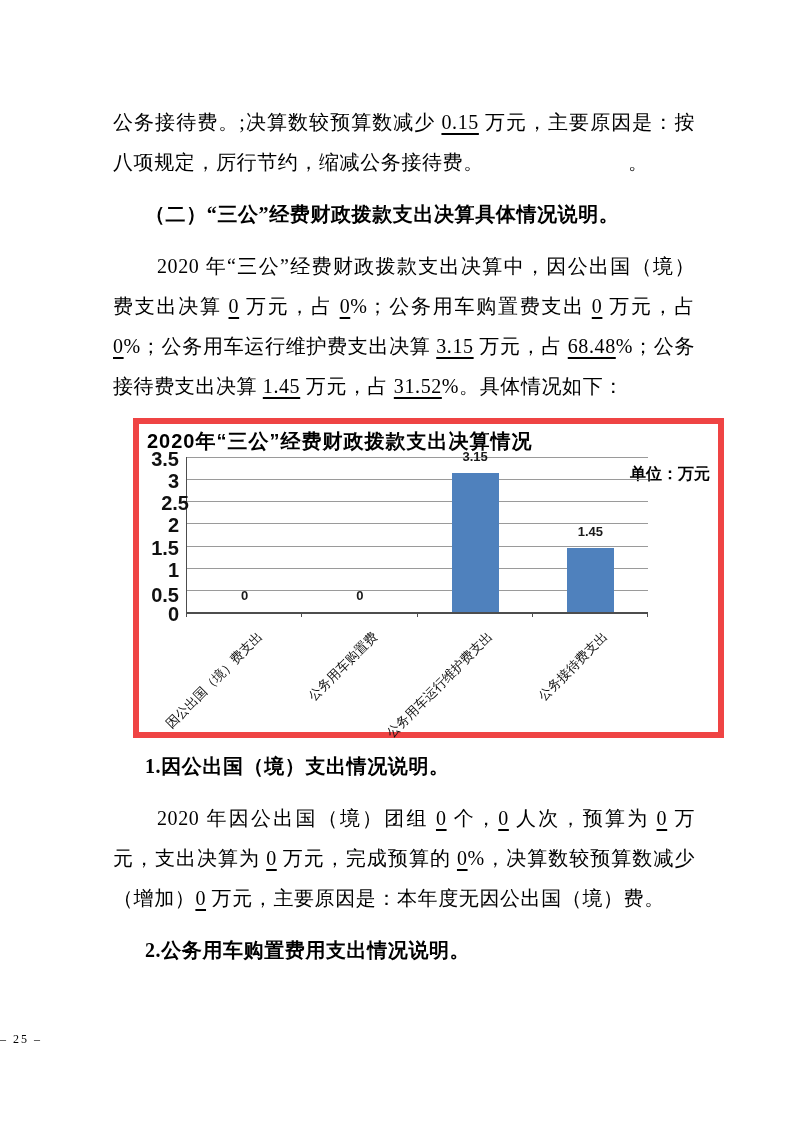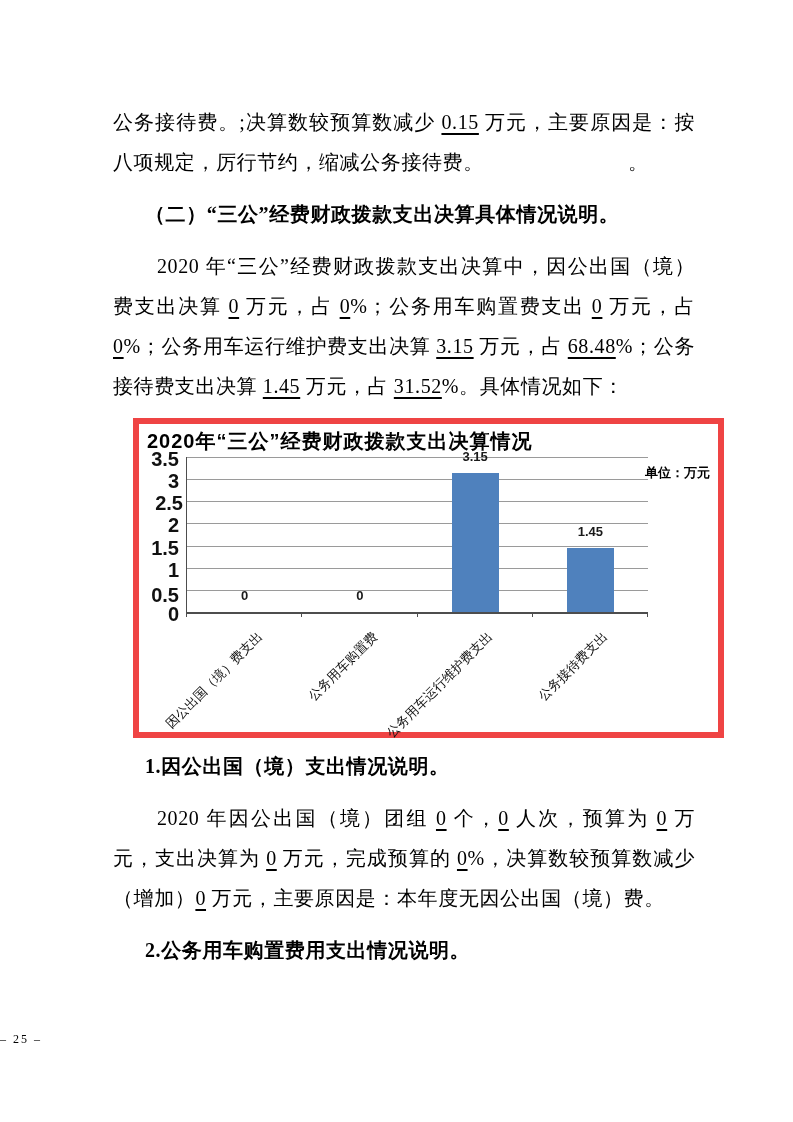--- a/index.html
+++ b/index.html
@@ -14,21 +14,21 @@
   .heading{margin:6px 0 0 0;font-weight:bold;}
   .u{text-decoration:underline;text-underline-offset:4px;}
 
   
   .chart-box{
     position:relative;width:591px;height:320px;margin:4px 0 8px 32px;
     border:6px solid #ef4444;background:#fff;box-sizing:border-box;
     font-family:"Liberation Sans","DejaVu Sans",sans-serif;
   }
   .chart-title{position:absolute;left:8px;top:4px;font-size:20px;font-weight:bold;letter-spacing:1px;white-space:nowrap;}
-  .chart-unit{position:absolute;right:8px;top:40px;font-size:13px;font-weight:bold;}
+  .chart-unit{position:absolute;right:8px;top:40px;font-size:16px;font-weight:bold;}
   .plot{position:absolute;left:47px;top:33px;width:461px;height:155px;
         border-left:1px solid #4d4d4d;border-bottom:2px solid #4d4d4d;}
   .gridline{position:absolute;left:0;width:100%;height:1px;background:#9a9a9a;}
   .bar{position:absolute;bottom:0;}
   .bar-label{position:absolute;width:80px;text-align:center;font-size:13px;font-weight:bold;color:#1a1a1a;}
   .ytick-label{position:absolute;width:38px;text-align:right;font-size:20px;font-weight:bold;color:#111;}
   .xtick{position:absolute;width:1px;height:5px;background:#4d4d4d;}
   .cat-label{
     position:absolute;font-size:13px;white-space:nowrap;color:#111;
     transform:translateX(-100%) rotate(-45deg);transform-origin:100% 0;
@@ -59,21 +59,21 @@
         <div class="gridline" style="top: 132.857px; background: rgb(154, 154, 154);"></div>
         <div class="bar-label" style="left: 17.625px; bottom: 9px;">0</div>
         <div class="bar-label" style="left: 132.875px; bottom: 9px;">0</div>
         <div class="bar" style="left: 264.625px; width: 47px; height: 139.5px; background: rgb(79, 129, 189);"></div>
         <div class="bar-label" style="left: 248.125px; bottom: 148.5px;">3.15</div>
         <div class="bar" style="left: 379.875px; width: 47px; height: 64.2143px; background: rgb(79, 129, 189);"></div>
         <div class="bar-label" style="left: 363.375px; bottom: 73.2143px;">1.45</div>
       </div>
   <div class="ytick-label" style="left: 2px; top: 24px;">3.5</div>
       <div class="ytick-label" style="left: 2px; top: 46.1429px;">3</div>
-      <div class="ytick-label" style="left: 6px; top: 68.2857px;">2.5</div>
+      <div class="ytick-label" style="left: 12px; top: 68.2857px;">2.5</div>
       <div class="ytick-label" style="left: 2px; top: 90.4286px;">2</div>
       <div class="ytick-label" style="left: 2px; top: 112.571px;">1.5</div>
       <div class="ytick-label" style="left: 2px; top: 134.714px;">1</div>
       <div class="ytick-label" style="left: 2px; top: 160px;">0.5</div>
       <div class="ytick-label" style="left: 2px; top: 179px;">0</div>
       <div class="xtick" style="left: 47px; top: 188px;"></div>
       <div class="xtick" style="left: 162.25px; top: 188px;"></div>
       <div class="xtick" style="left: 277.5px; top: 188px;"></div>
       <div class="xtick" style="left: 392.75px; top: 188px;"></div>
       <div class="xtick" style="left: 508px; top: 188px;"></div>

